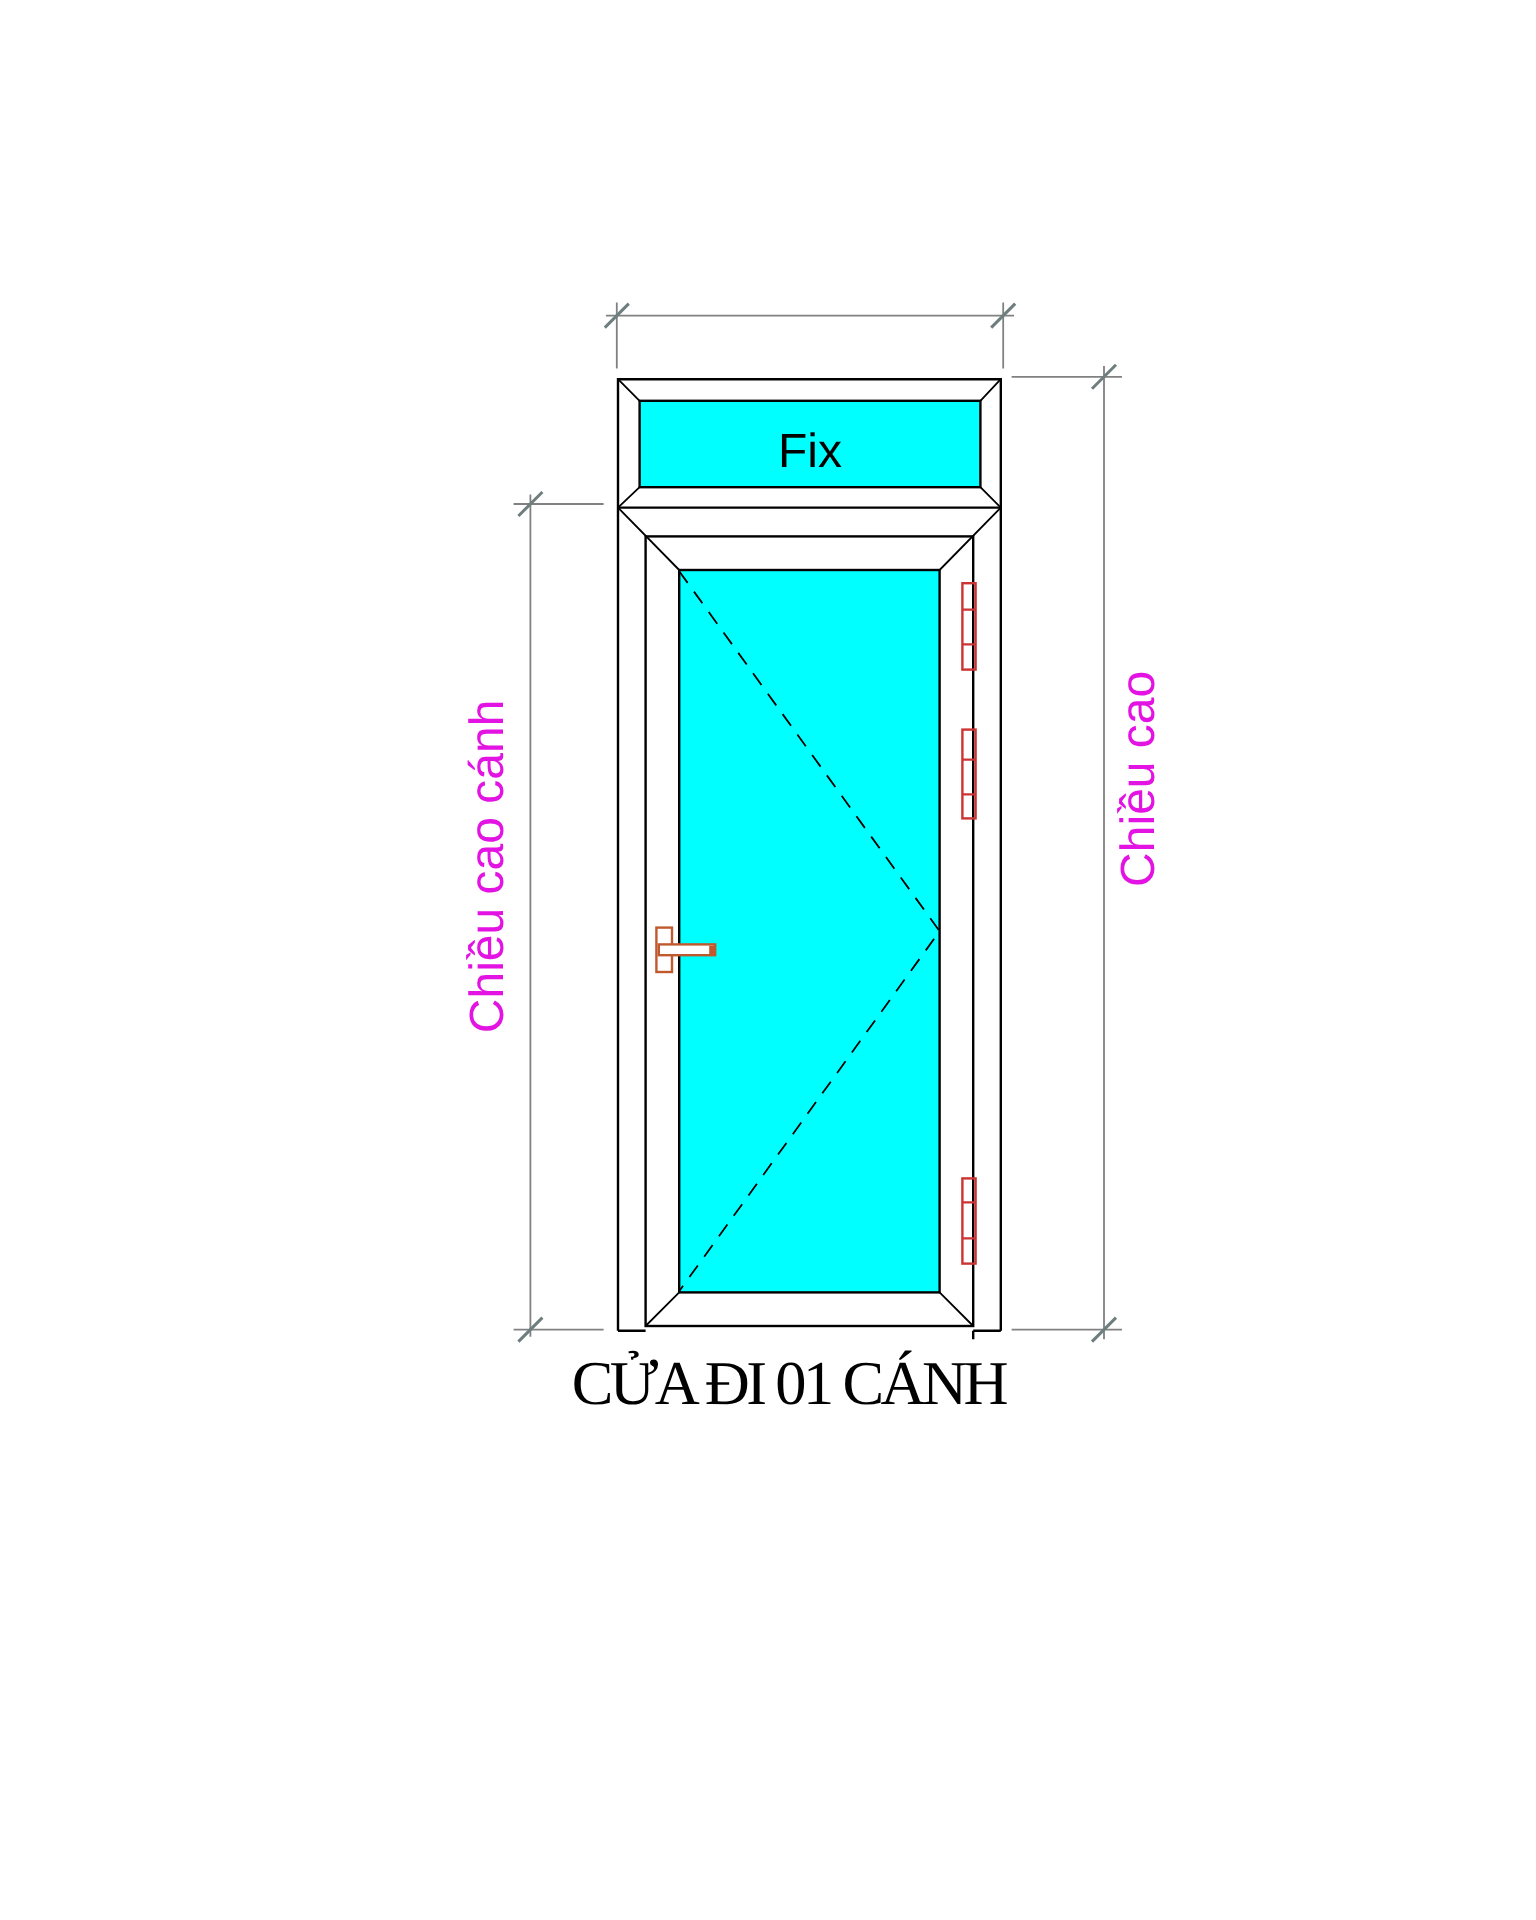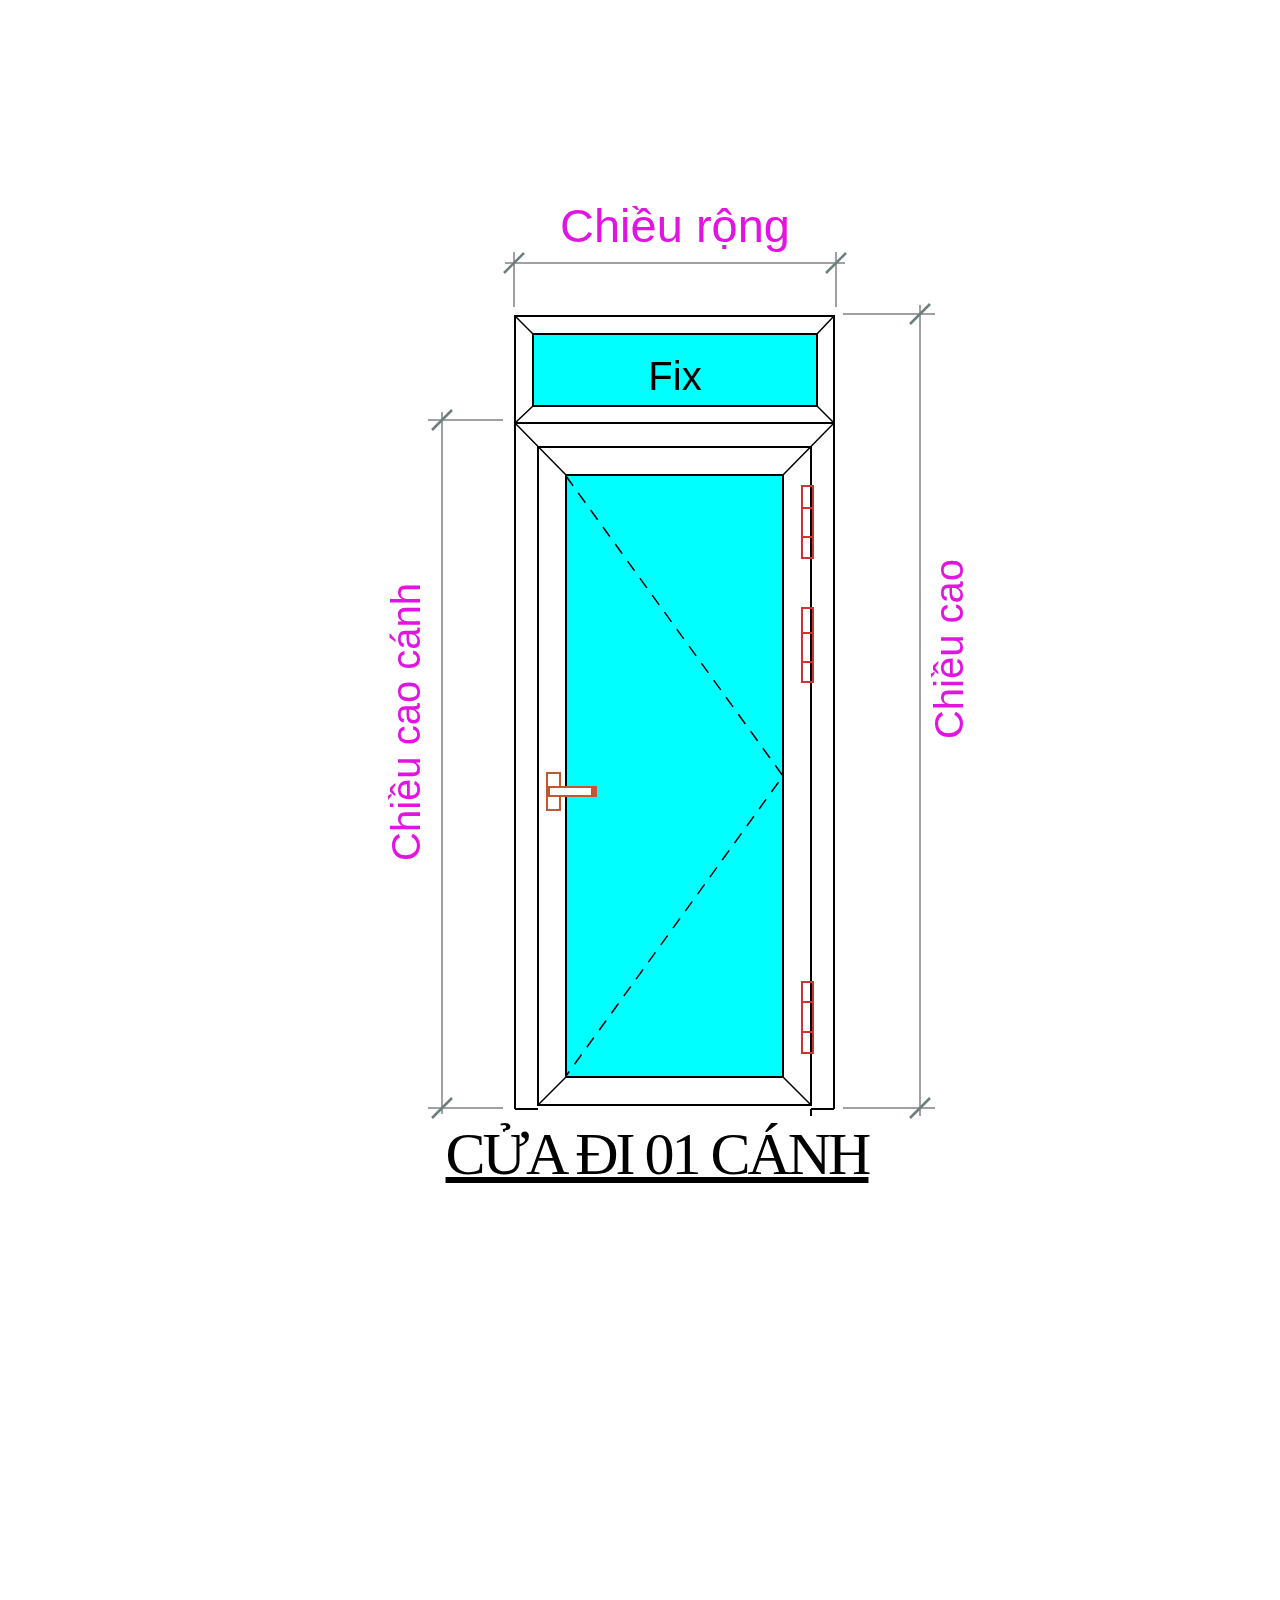--- a/index.html
+++ b/index.html
@@ -44,23 +44,22 @@
     display:flex;align-items:center;justify-content:center;
     font-size:40px;color:var(--outline);
     font-family:"Liberation Sans",sans-serif;
   }
   .title-line{
     position:absolute;
     transform:translateX(-50%);
     white-space:nowrap;
     color:var(--title-color);
     font-family:"Liberation Serif",serif;
-    font-size:60px;line-height:64px;
+    font-size:52px;line-height:64px;
     letter-spacing:-3px;
-    text-decoration:underline;
   }
   .title-1{left:657px;top:1122px;}
   .title-2{left:651px;top:1196px;}
 </style>
 </head>
 <body>
 
 <div class="canvas">
 
   <svg class="drawing" viewBox="0 0 1280 1600" xmlns="http://www.w3.org/2000/svg">
@@ -118,21 +117,20 @@
              M843 1108 L935 1108" fill="none" stroke="var(--dimension-line)" stroke-width="1.5"></path>
 
     <path d="M504 273 L524 253
              M826 273 L846 253
              M432 430 L452 410
              M432 1118 L452 1098
              M910 324 L930 304
              M910 1118 L930 1098" fill="none" stroke="var(--tick)" stroke-width="2.5"></path>
   </svg>
 
-  <div class="lbl lbl-width">Chiều rộng</div>
 
   <div class="lbl lbl-rot lbl-leaf-height">Chiều cao cánh</div>
 
   <div class="lbl lbl-rot lbl-height">Chiều cao</div>
 
   <div class="fix-label">Fix</div>
 
   <div class="title-line title-1">CỬA ĐI 01 CÁNH</div>
 
 </div>

